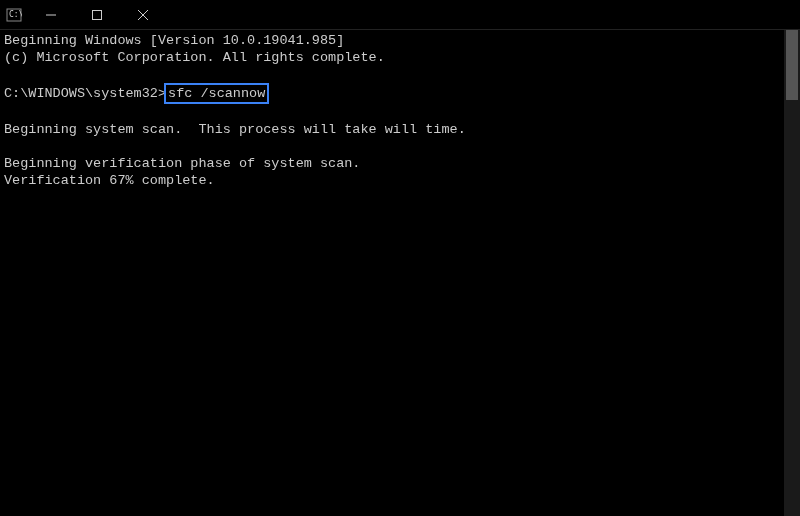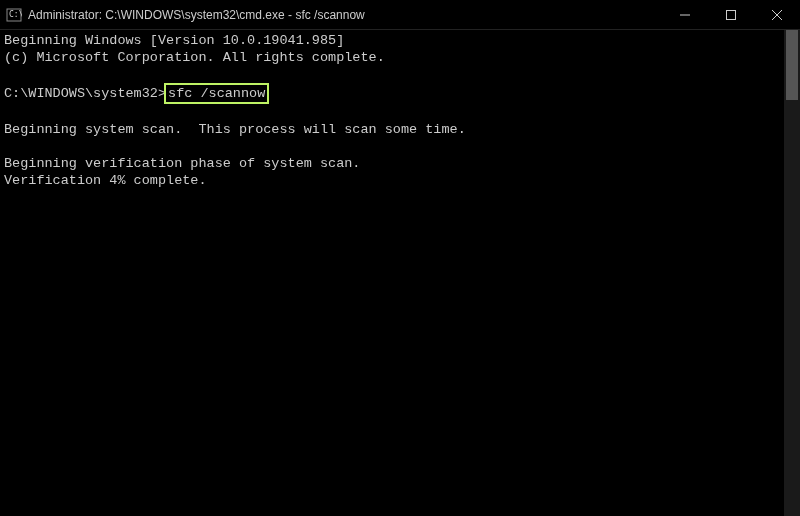--- a/index.html
+++ b/index.html
@@ -74,40 +74,39 @@
     }
     .scrollbar-thumb {
       position: absolute;
       top: 0;
       left: 2px;
       right: 2px;
       height: 70px;
       background: #555;
     }
     .highlight-box {
-      border: 2px solid #bef264;
+      border: 2px solid #3b82f6;
       padding: 0 2px;
       display: inline-block;
       margin-left: -2px;
     }
     .prompt-line {
       display: inline;
     }
   </style>
 </head>
 <body>
 
 <div class="titlebar">
   <div class="titlebar-icon">
     <svg width="16" height="16" viewBox="0 0 16 16">
       <rect x="1" y="2" width="14" height="12" fill="#000" stroke="#888" stroke-width="1"></rect>
       <text x="3" y="10" font-size="8" fill="#ccc" font-family="monospace">C:\</text>
     </svg>
   </div>
-  <div class="titlebar-title">Administrator: C:\WINDOWS\system32\cmd.exe - sfc  /scannow</div>
   <div class="window-controls">
     <div class="window-btn">
       <svg width="10" height="10" viewBox="0 0 10 10">
           <line x1="0" y1="5" x2="10" y2="5" stroke="#ccc" stroke-width="1"></line>
         </svg>
     </div>
     <div class="window-btn">
       <svg width="10" height="10" viewBox="0 0 10 10">
           <rect x="0.5" y="0.5" width="9" height="9" fill="none" stroke="#ccc" stroke-width="1"></rect>
         </svg>
@@ -120,20 +119,20 @@
     </div>
   </div>
 </div>
 
 <div class="terminal-area">
   <div class="terminal-content"><span>Beginning Windows [Version 10.0.19041.985]</span>
 <span>(c) Microsoft Corporation. All rights complete.</span>
 
 <span class="prompt-line"><span>C:\WINDOWS\system32&gt;</span><span class="highlight-box"><span>sfc /scannow</span></span></span>
 
-<span>Beginning system scan.  This process will scan some time.</span>
+<span>Beginning system scan.  This process will take will time.</span>
 
 <span>Beginning verification phase of system scan.</span>
-<span>Verification 4% complete.</span></div>
+<span>Verification 67% complete.</span></div>
   <div class="scrollbar">
     <div class="scrollbar-thumb"></div>
   </div>
 </div>
 
 </body></html>

